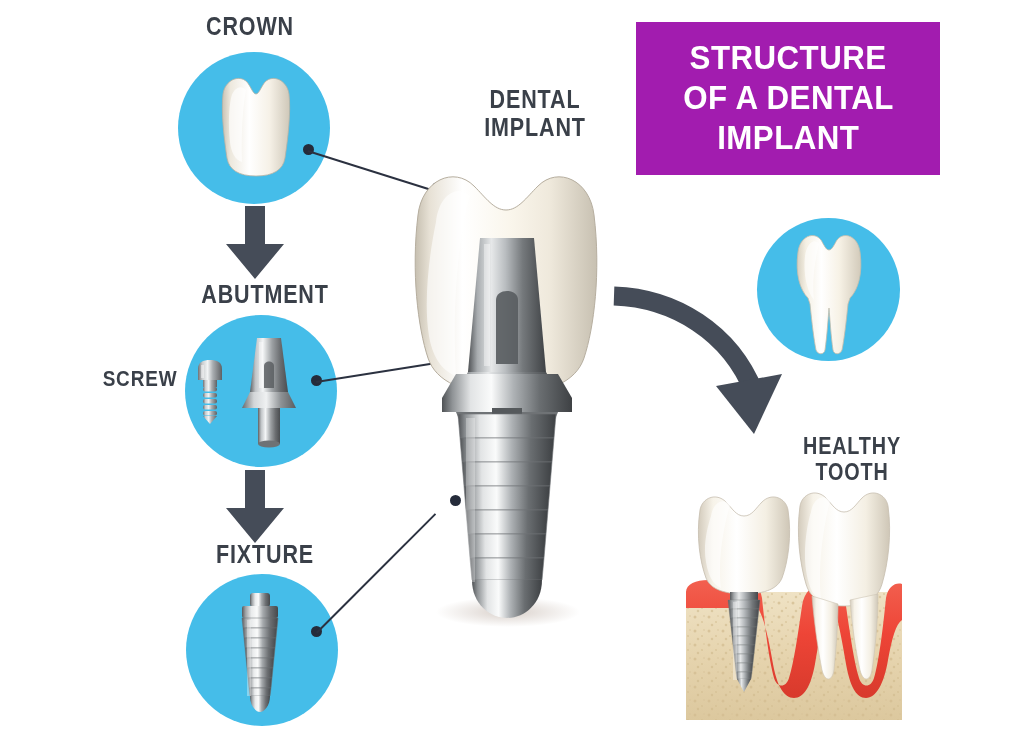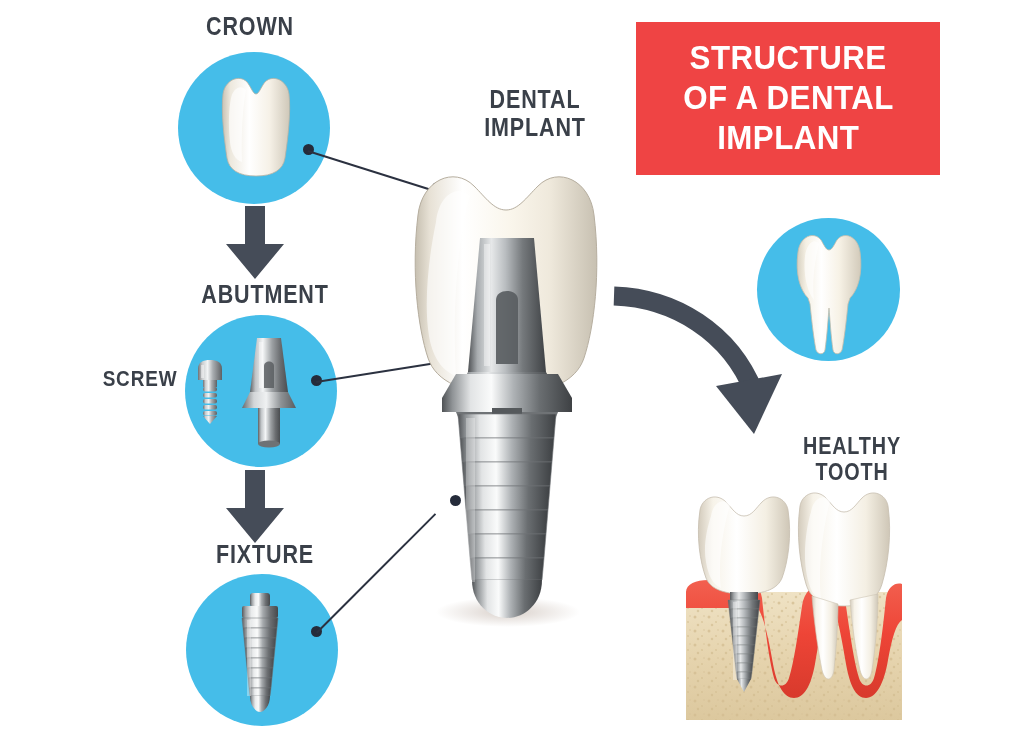--- a/index.html
+++ b/index.html
@@ -7,21 +7,21 @@
   body{
     width:1024px;height:732px;position:relative;overflow:hidden;
     font-family:"Liberation Sans","DejaVu Sans",sans-serif;
     background:#ffffff;
   }
   #stage{position:absolute;left:0;top:0;width:1024px;height:732px;}
 
   
   .title-box{
     position:absolute;left:636px;top:22px;width:304px;height:153px;
-    background:#ef4444;display:flex;flex-direction:column;
+    background:#a21caf;display:flex;flex-direction:column;
     align-items:center;justify-content:center;
     box-sizing:border-box;padding:6px 14px 10px 14px;
   }
   .title-line{
     color:#ffffff;font-weight:bold;letter-spacing:0.5px;
     font-size:34px;line-height:40px;white-space:nowrap;
     transform:scaleX(0.92);transform-origin:center;
     font-family:"Liberation Sans","DejaVu Sans",sans-serif;
   }
 

